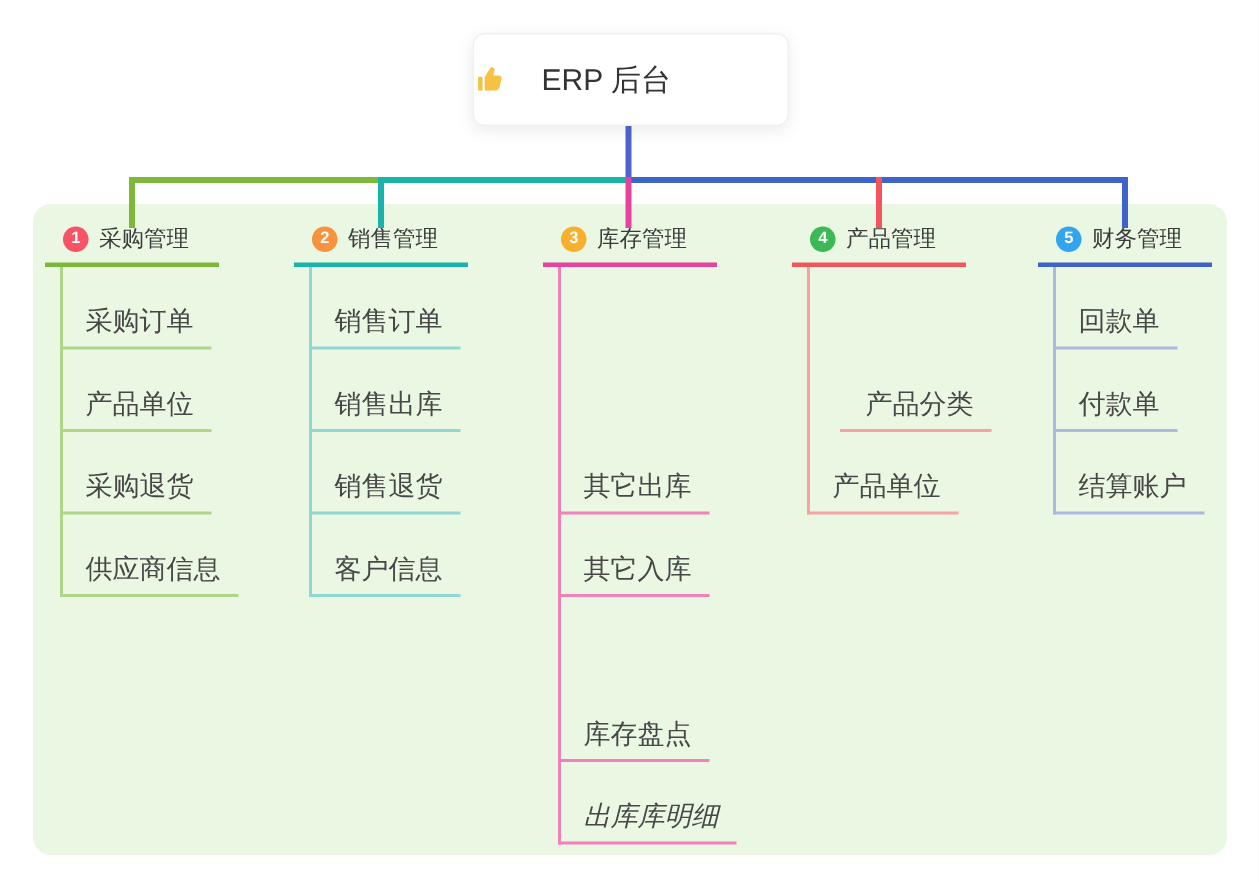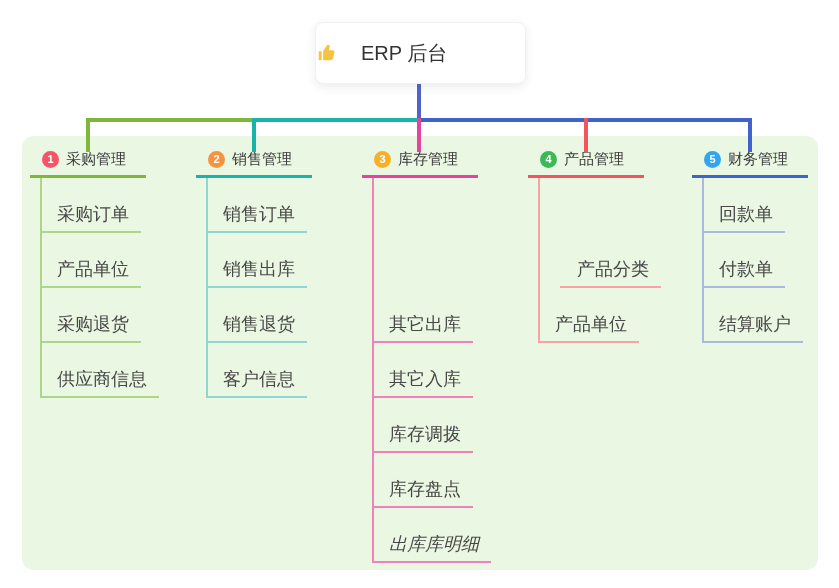--- a/index.html
+++ b/index.html
@@ -89,21 +89,20 @@
   <div class="child" style="left: 206px; top: 312px; border-bottom-color: rgb(143, 216, 210);">销售退货</div>
   <div class="child" style="left: 206px; top: 367px; border-bottom-color: rgb(143, 216, 210);">客户信息</div>
 
   <div class="branch-header" style="left: 362px; border-bottom-color: rgb(229, 67, 158);">
     <span class="badge" style="background: rgb(247, 176, 44);">3</span>
     <span>库存管理</span>
   </div>
   <div class="line v-child-line" style="left: 372px; top: 178px; height: 385px; background: rgb(239, 130, 187);"></div>
   <div class="child" style="left: 372px; top: 312px; border-bottom-color: rgb(239, 130, 187);">其它出库</div>
   <div class="child" style="left: 372px; top: 367px; border-bottom-color: rgb(239, 130, 187);">其它入库</div>
-  <div class="child" style="left: 372px; top: 422px; border-bottom-color: rgb(239, 130, 187);">库存调拨</div>
   <div class="child" style="left: 372px; top: 477px; border-bottom-color: rgb(239, 130, 187);">库存盘点</div>
   <div class="child" style="left: 372px; top: 532px; border-bottom-color: rgb(239, 130, 187); font-style: italic;">出库库明细</div>
 
   <div class="branch-header" style="left: 528px; border-bottom-color: rgb(242, 86, 92);">
     <span class="badge" style="background: rgb(60, 185, 86);">4</span>
     <span>产品管理</span>
   </div>
   <div class="line v-child-line" style="left: 538px; top: 178px; height: 165px; background: rgb(247, 163, 166);"></div>
   <div class="child" style="left: 540px; top: 257px; border-bottom-color: rgb(247, 163, 166); margin-left: 20px;">产品分类</div>
   <div class="child" style="left: 538px; top: 312px; border-bottom-color: rgb(247, 163, 166);">产品单位</div>

